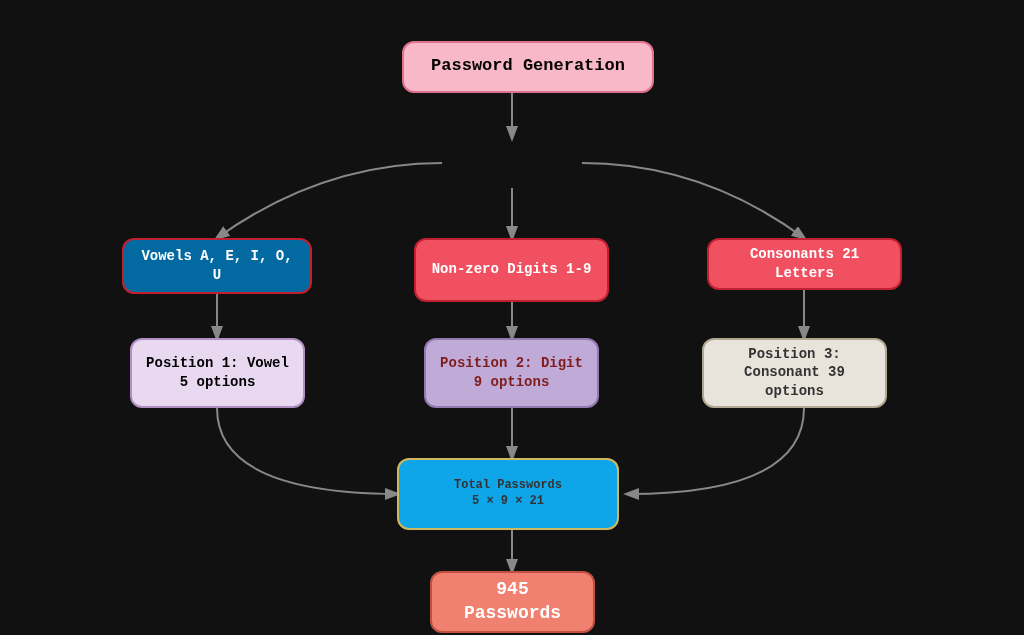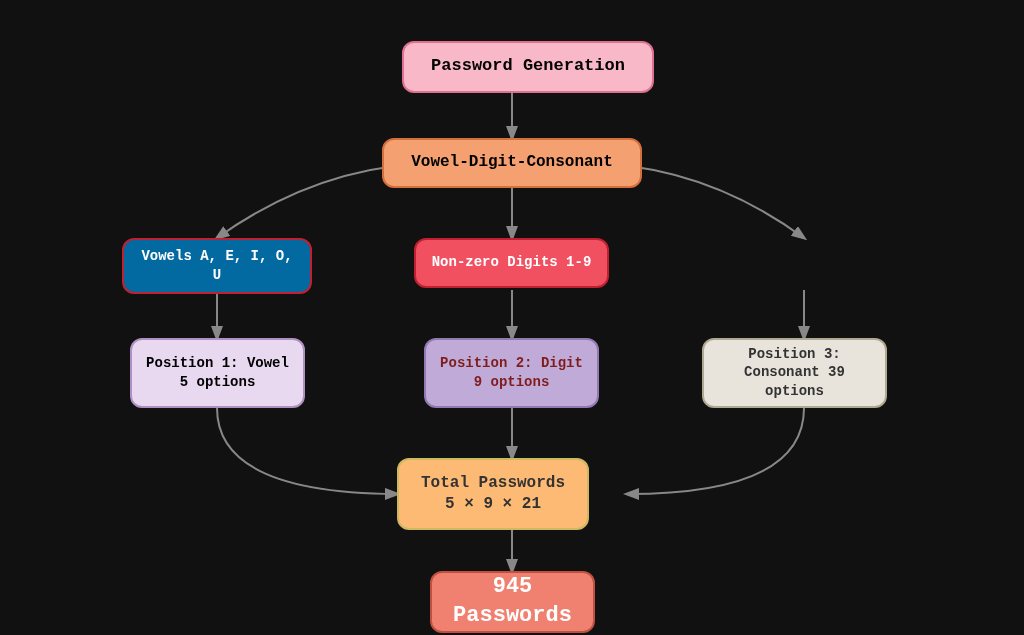--- a/index.html
+++ b/index.html
@@ -72,21 +72,21 @@
       left: 60px;
       top: 215px;
       font-size: 14px;
     }
 
     .node-nonzero-digits {
       background: #f05060;
       border: 2px solid #c02030;
       color: white;
       width: 195px;
-      height: 50px;
+      height: 64px;
       left: 352px;
       top: 215px;
       font-size: 14px;
     }
 
     .node-consonants {
       background: #f05060;
       border: 2px solid #c02030;
       color: white;
       width: 195px;
@@ -123,39 +123,39 @@
       border: 2px solid #b0a890;
       color: #333;
       width: 185px;
       height: 70px;
       left: 640px;
       top: 315px;
       font-size: 14px;
     }
 
     .node-total {
-      background: #fdba74;
+      background: #0ea5e9;
       border: 2px solid #d0b860;
       color: #333;
-      width: 192px;
+      width: 222px;
       height: 72px;
       left: 335px;
       top: 435px;
-      font-size: 16px;
+      font-size: 12px;
     }
 
     .node-result {
       background: #f08070;
       border: 2px solid #c05040;
       color: white;
       width: 165px;
       height: 62px;
       left: 368px;
       top: 548px;
-      font-size: 22px;
+      font-size: 18px;
     }
   </style>
 </head>
 <body>
 
 <div class="diagram">
 
   <svg class="connectors">
 
     <line x1="450" y1="70" x2="450" y2="115" stroke="#888" stroke-width="2" marker-end="url(#arrow)"></line>
@@ -184,32 +184,32 @@
       <marker id="arrow" markerWidth="8" markerHeight="8" refX="6" refY="3" orient="auto">
         <path d="M0,0 L0,6 L8,3 z" fill="#888"></path>
       </marker>
     </defs>
   </svg>
 
   <div class="node node-password-gen">
     <span>Password Generation</span>
   </div>
 
-  <div class="node node-vowel-digit-consonant">
-    <span>Vowel-Digit-Consonant</span>
-  </div>
 
   <div class="node node-vowels">
     <span>Vowels A, E, I, O, U</span>
   </div>
 
   <div class="node node-nonzero-digits">
     <span>Non-zero Digits 1-9</span>
   </div>
 
+  <div class="node node-consonants">
+    <span>Consonants 21 Letters</span>
+  </div>
 
   <div class="node node-pos1">
     <span>Position 1: Vowel 5 options</span>
   </div>
 
   <div class="node node-pos2">
     <span>Position 2: Digit 9 options</span>
   </div>
 
   <div class="node node-pos3">

